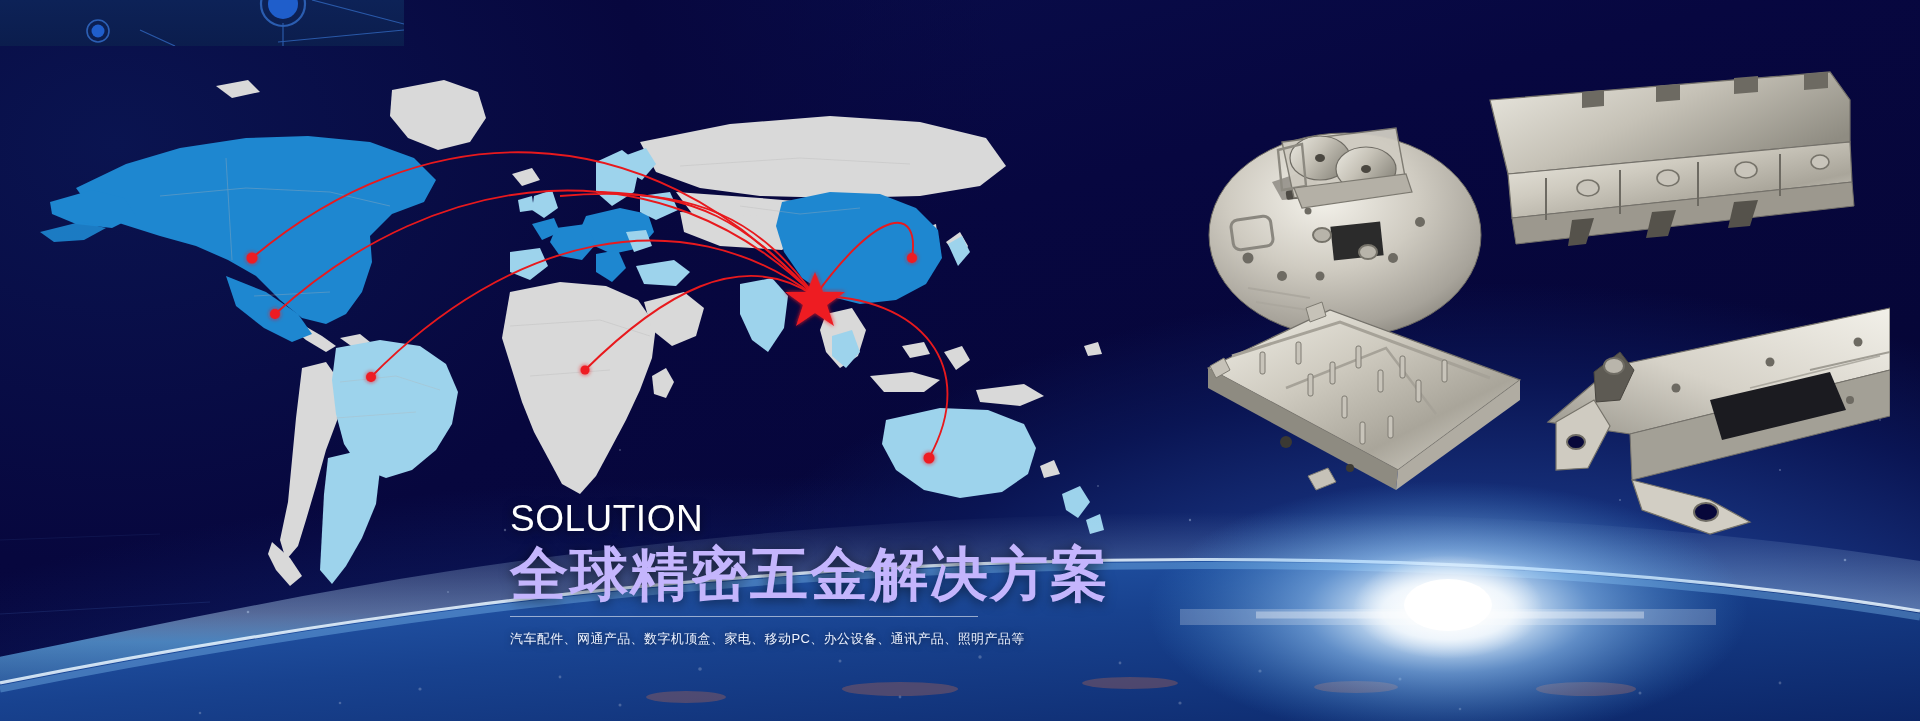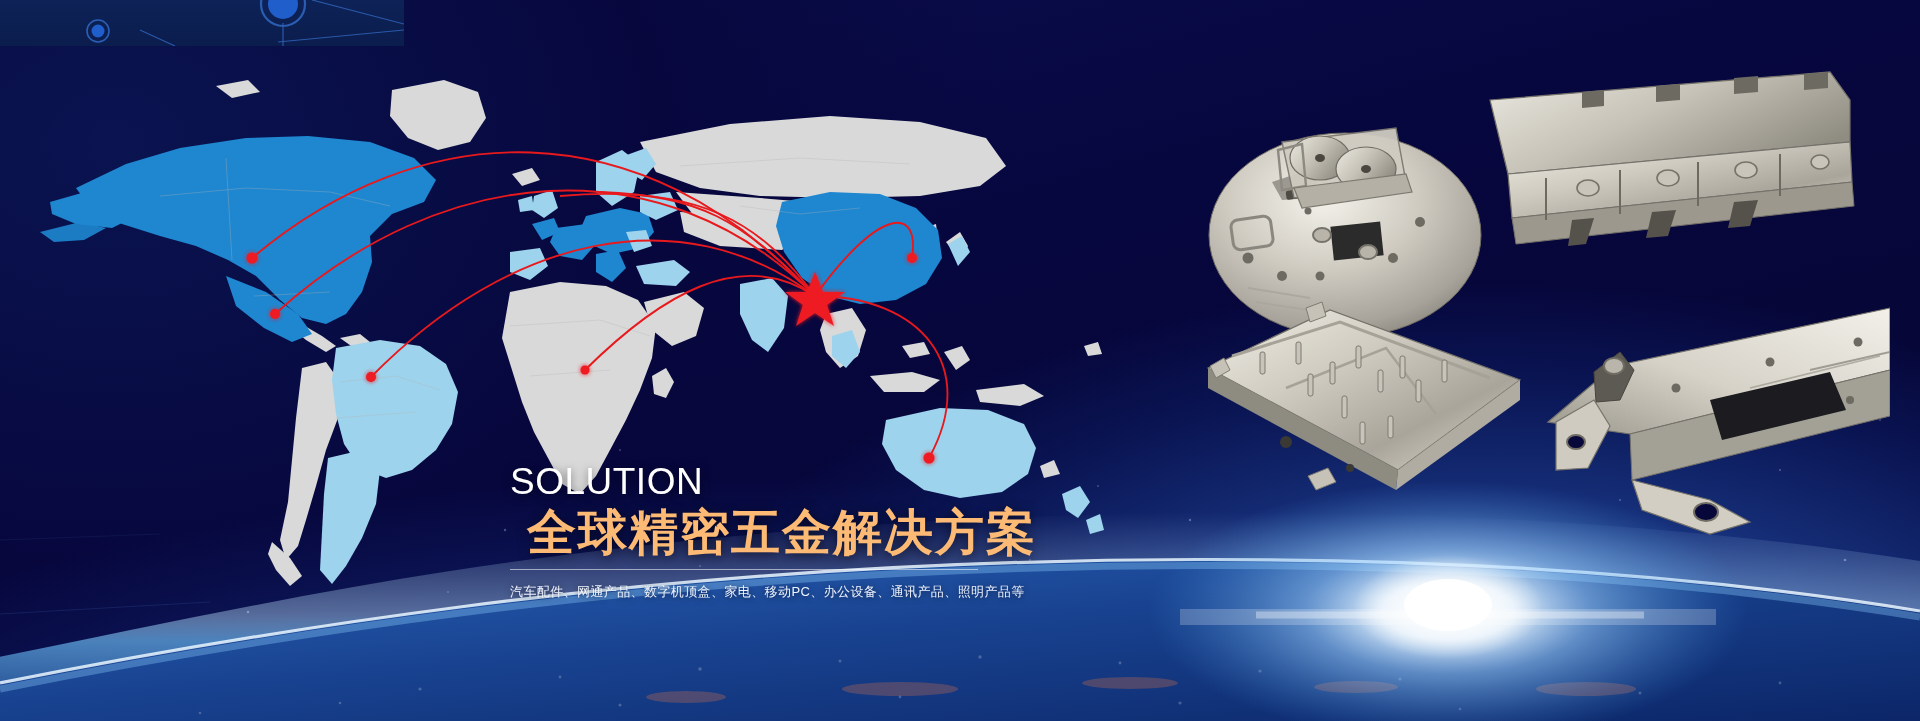--- a/index.html
+++ b/index.html
@@ -39,34 +39,34 @@
   .products{position:absolute;left:1190px;top:70px;width:700px;height:500px;}
 
   
   .earth{
     position:absolute;left:0;bottom:0;width:1920px;height:300px;
     pointer-events:none;
   }
 
   
   .copy{
-    position:absolute;left:510px;top:463px;width:760px;
+    position:absolute;left:510px;top:500px;width:760px;
     z-index:9;
   }
   .eyebrow{
     font-size:37px;line-height:1;letter-spacing:.5px;
     color:#ffffff;font-weight:400;
     text-shadow:0 2px 10px rgba(0,0,0,.55);
     margin:0 0 6px 0;
   }
   .headline{
-    font-size:49px;line-height:1.08;font-weight:bold;
-    color:#fdba74;letter-spacing:2px;
+    font-size:58px;line-height:1.08;font-weight:bold;
+    color:#c4b5fd;letter-spacing:2px;
     text-shadow:0 2px 12px rgba(0,0,0,.6);
-    margin:0 0 10px 17px;white-space:nowrap;
+    margin:0 0 10px 0;white-space:nowrap;
   }
   .rule{
     width:468px;height:1px;background:rgba(255,255,255,.55);
     margin:0 0 14px 0;
   }
   .subcopy{
     font-size:13px;line-height:1.3;color:#eef3ff;font-weight:400;
     letter-spacing:.4px;white-space:nowrap;
     text-shadow:0 1px 6px rgba(0,0,0,.55);
     margin:0;

